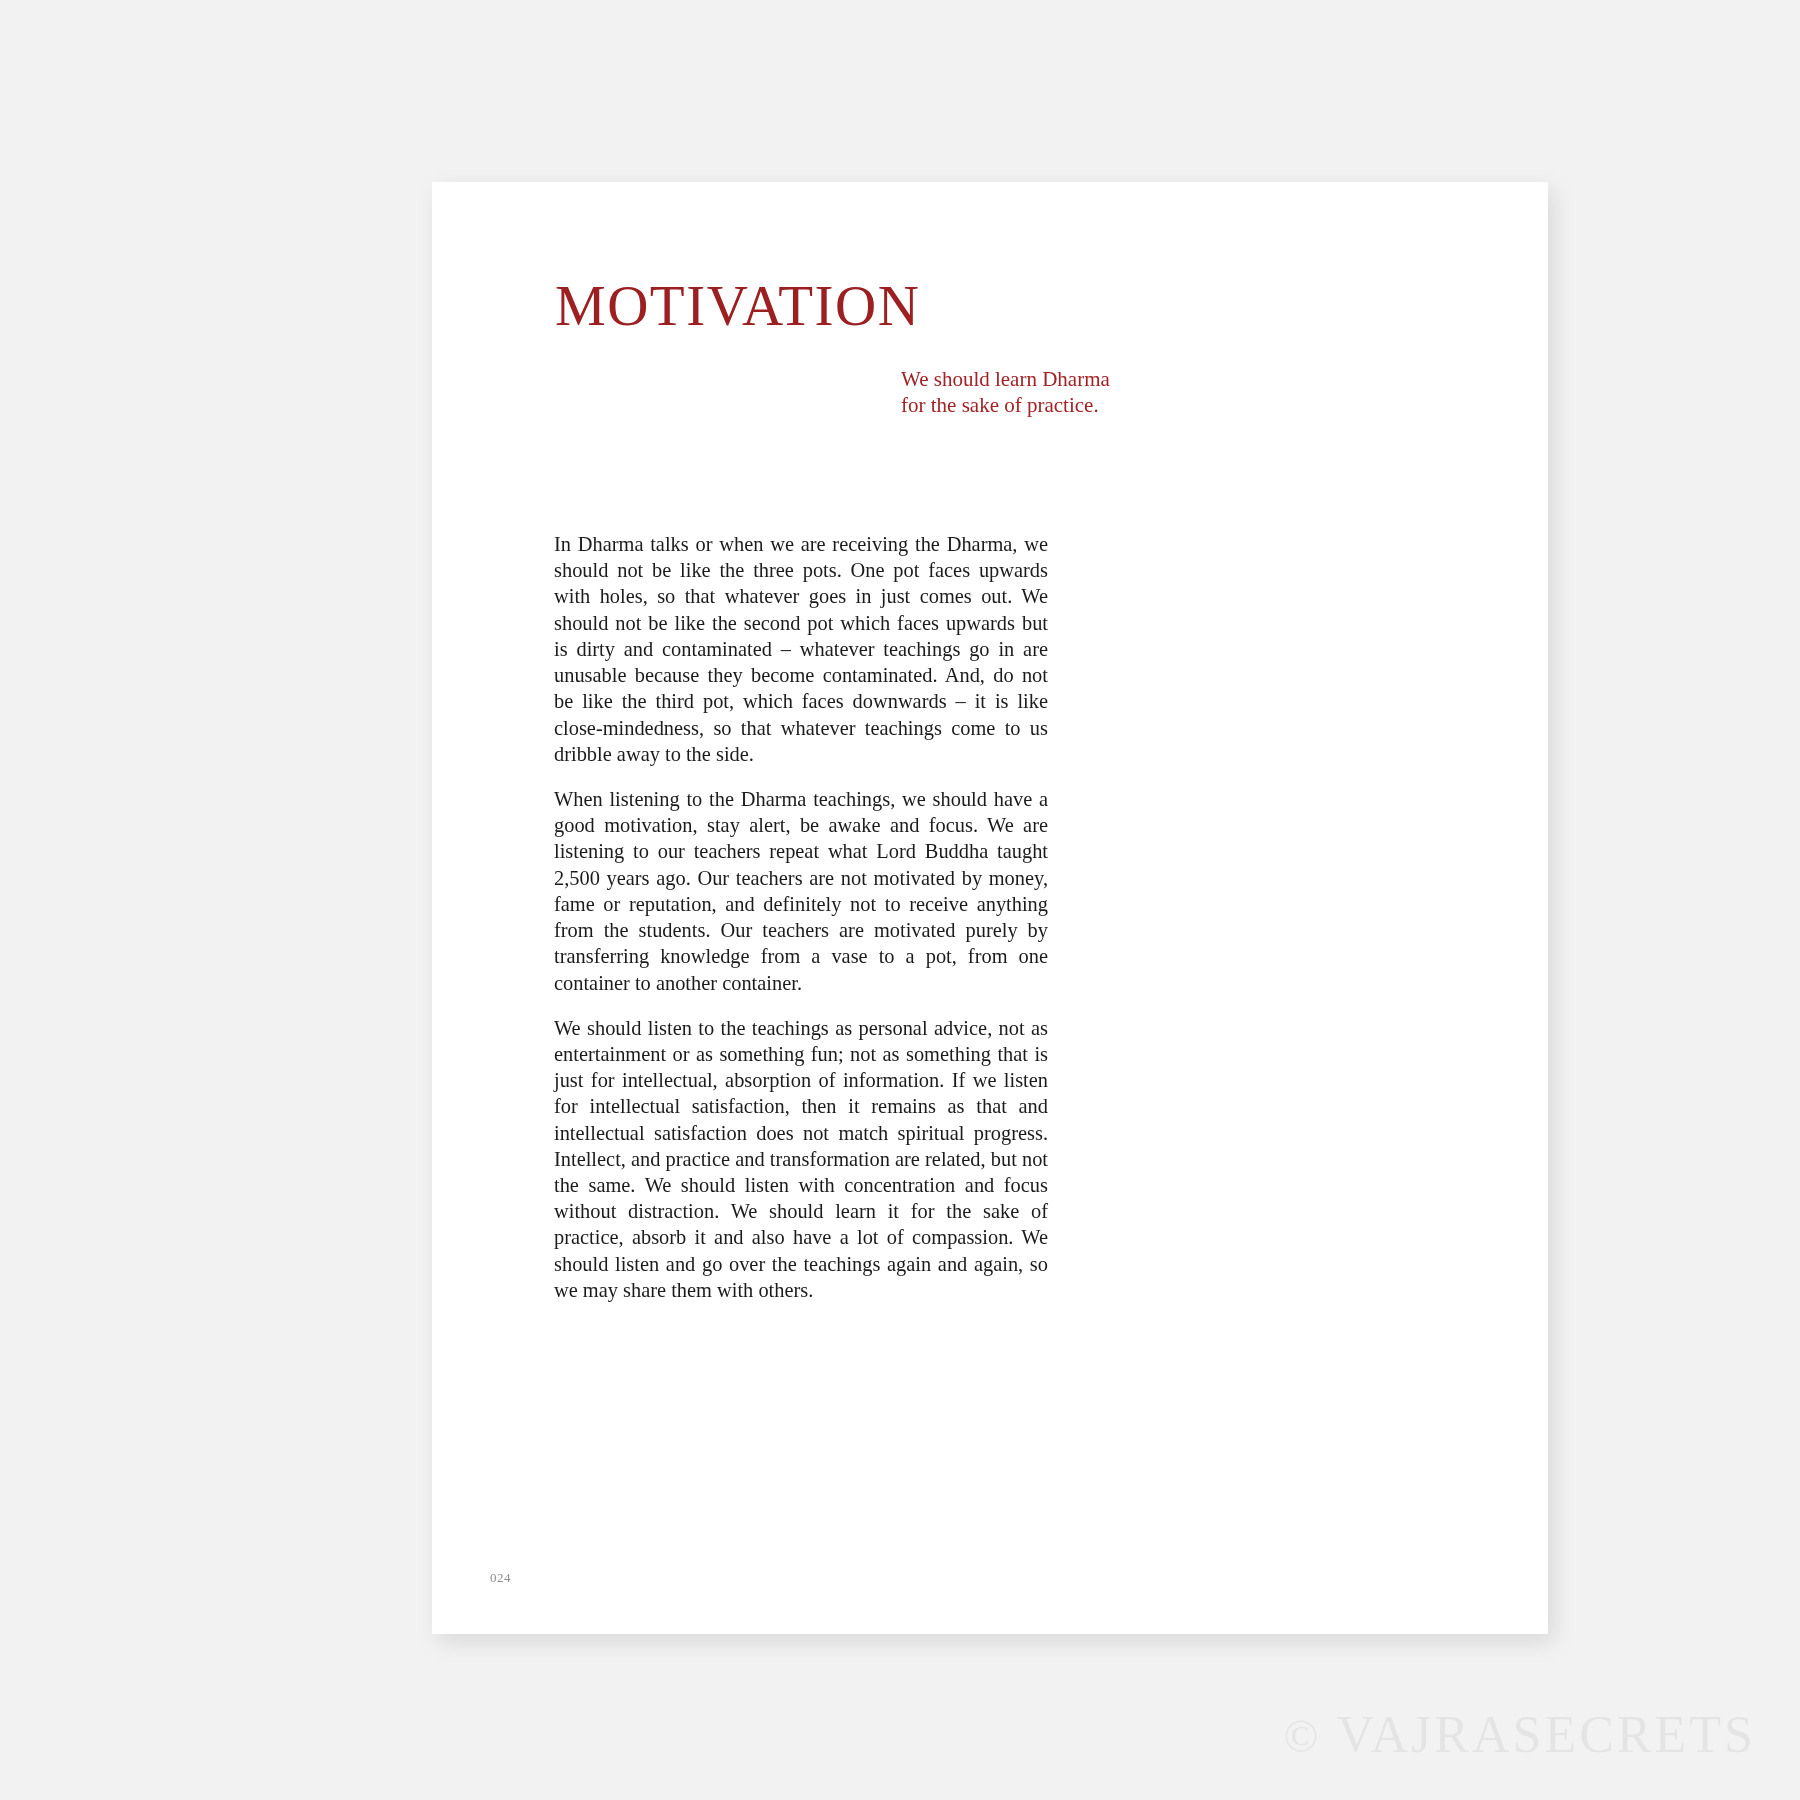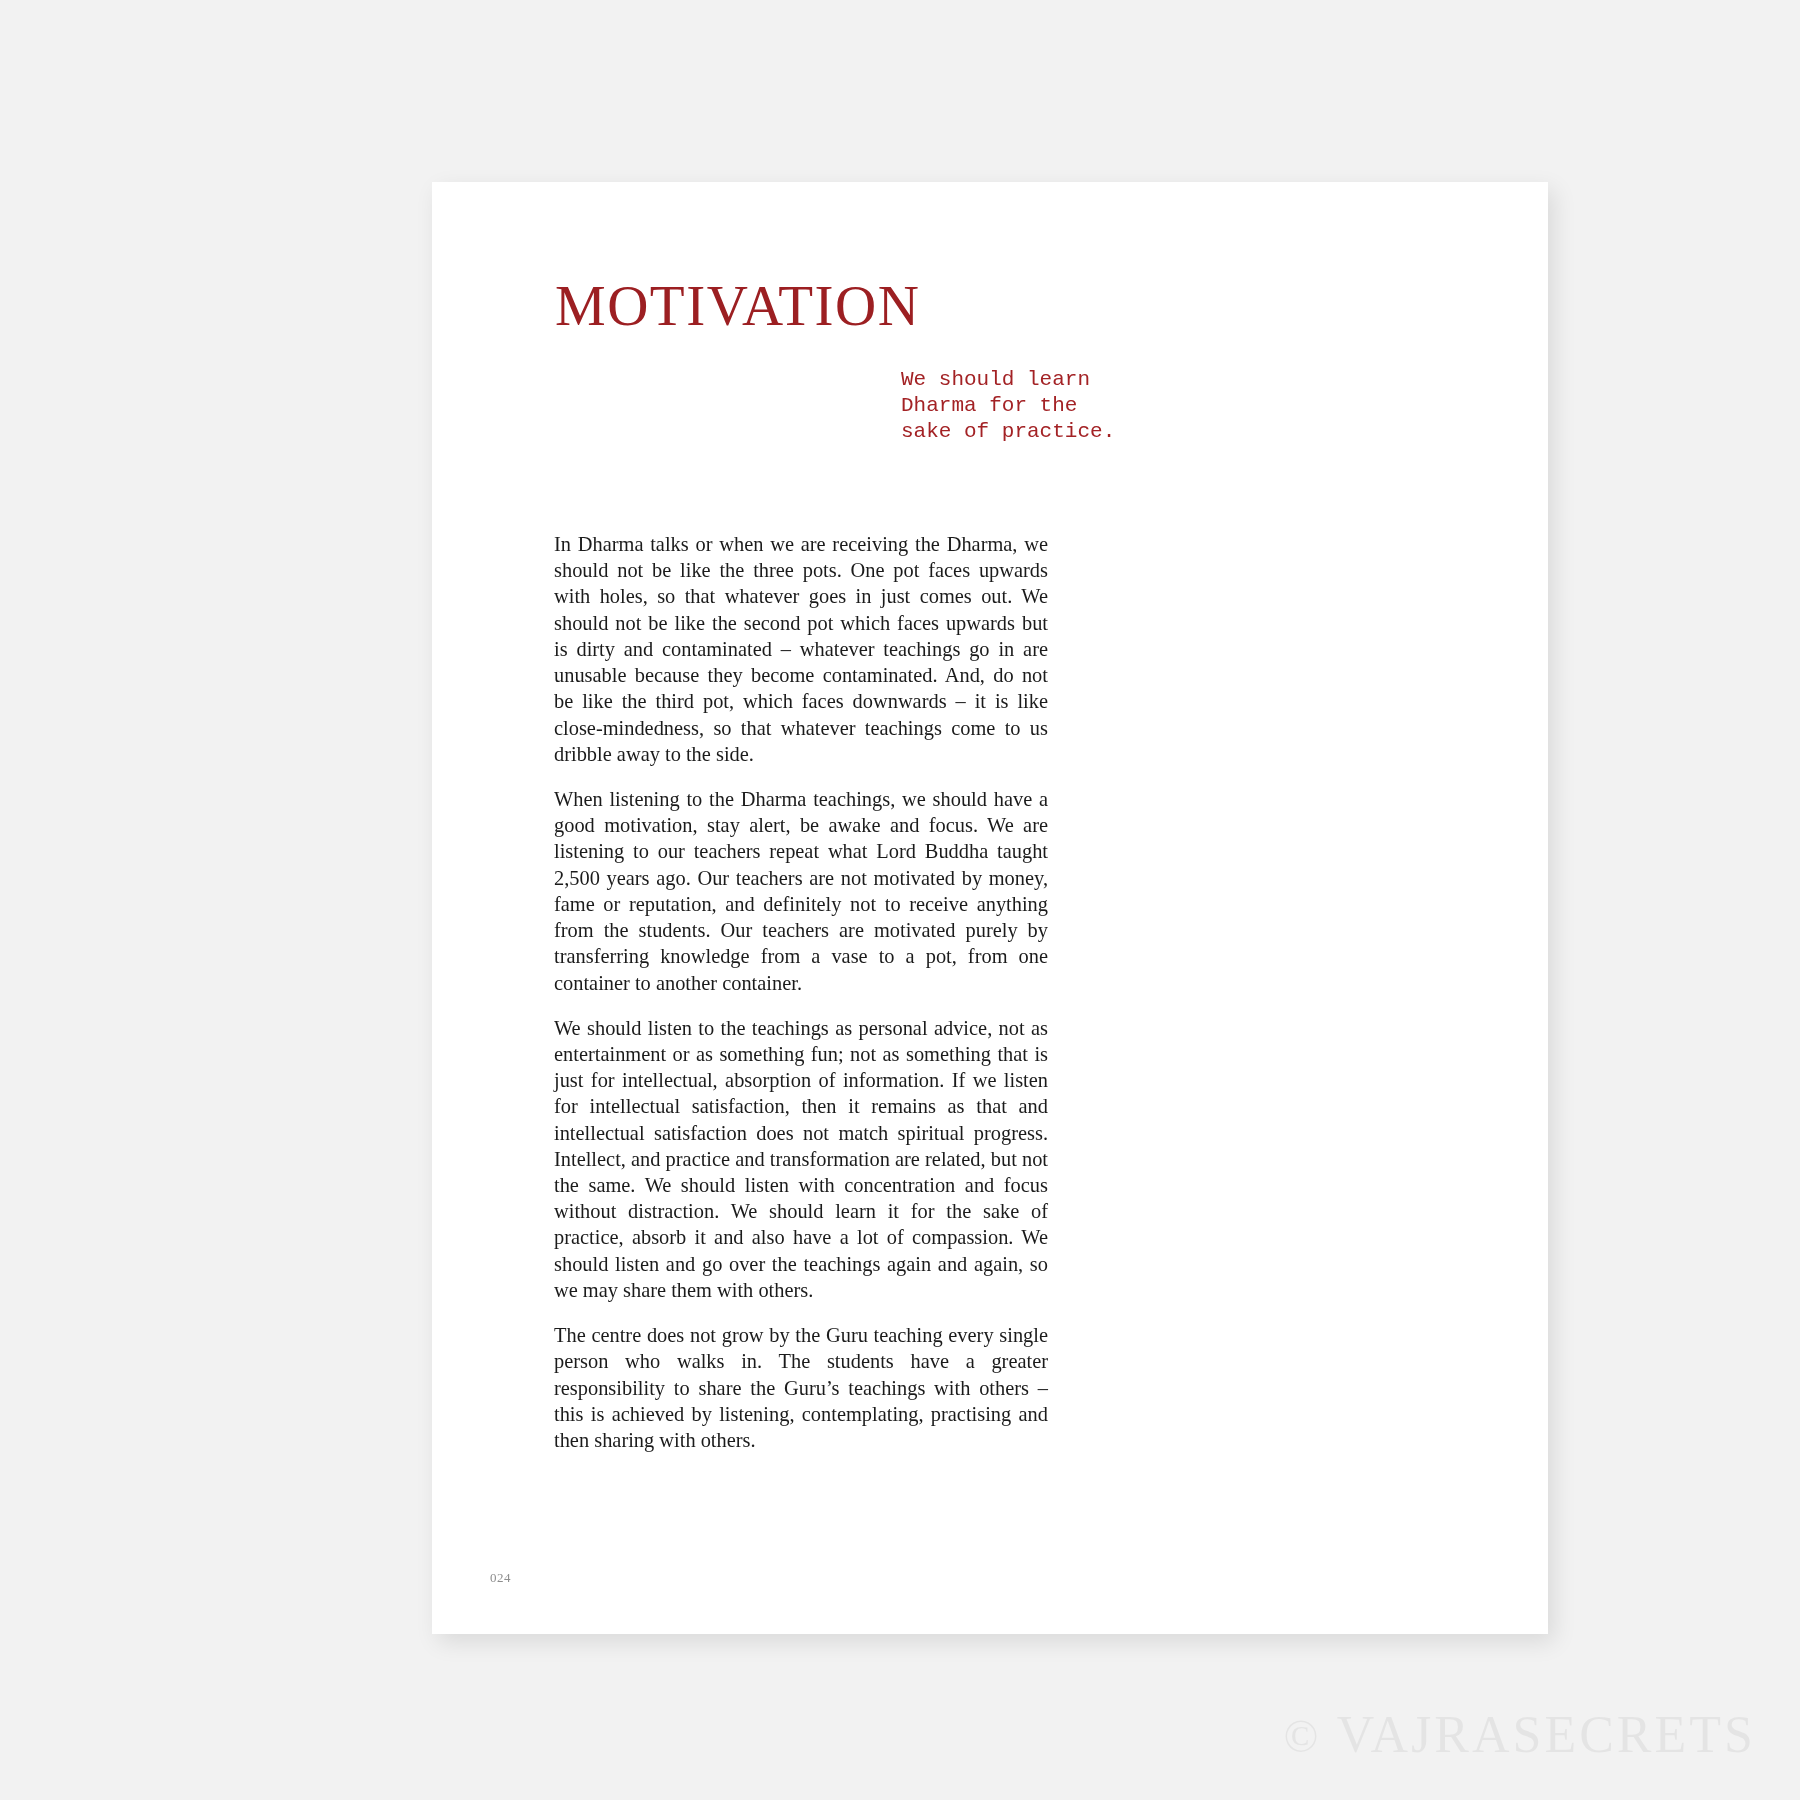--- a/index.html
+++ b/index.html
@@ -47,21 +47,21 @@
   }
 
   .pullquote {
     position: absolute;
     left: 469px;
     top: 185px;
     width: 215px;
     color: #a32225;
     font-size: 21px;
     line-height: 1.23;
-    font-family: Liberation Mono, monospace;
+    font-family: Liberation Serif, serif;
   }
 
   .body-text {
     position: absolute;
     left: 122px;
     top: 349px;
     width: 494px;
     font-size: 20.4px;
     line-height: 1.285;
     color: #1b1b1b;
@@ -110,21 +110,20 @@
   <div class="page-inner">
 
     <h1 class="title">MOTIVATION</h1>
 
     <div class="pullquote">We should learn Dharma for the sake of practice.</div>
 
     <div class="body-text">
       <p>In Dharma talks or when we are receiving the Dharma, we should not be like the three pots. One pot faces upwards with holes, so that whatever goes in just comes out. We should not be like the second pot which faces upwards but is dirty and contaminated – whatever teachings go in are unusable because they become contaminated. And, do not be like the third pot, which faces downwards – it is like close-mindedness, so that whatever teachings come to us dribble away to the side.</p>
       <p>When listening to the Dharma teachings, we should have a good motivation, stay alert, be awake and focus. We are listening to our teachers repeat what Lord Buddha taught 2,500 years ago. Our teachers are not motivated by money, fame or reputation, and definitely not to receive anything from the students. Our teachers are motivated purely by transferring knowledge from a vase to a pot, from one container to another container.</p>
       <p>We should listen to the teachings as personal advice, not as entertainment or as something fun; not as something that is just for intellectual, absorption of information. If we listen for intellectual satisfaction, then it remains as that and intellectual satisfaction does not match spiritual progress. Intellect, and practice and transformation are related, but not the same. We should listen with concentration and focus without distraction. We should learn it for the sake of practice, absorb it and also have a lot of compassion. We should listen and go over the teachings again and again, so we may share them with others.</p>
-      <p>The centre does not grow by the Guru teaching every single person who walks in. The students have a greater responsibility to share the Guru’s teachings with others – this is achieved by listening, contemplating, practising and then sharing with others.</p>
     </div>
 
     <div class="folio">024</div>
 
   </div>
 </div>
 
 <div class="watermark">
   <span class="c-mark">©</span>
   <span>VAJRASECRETS</span>

